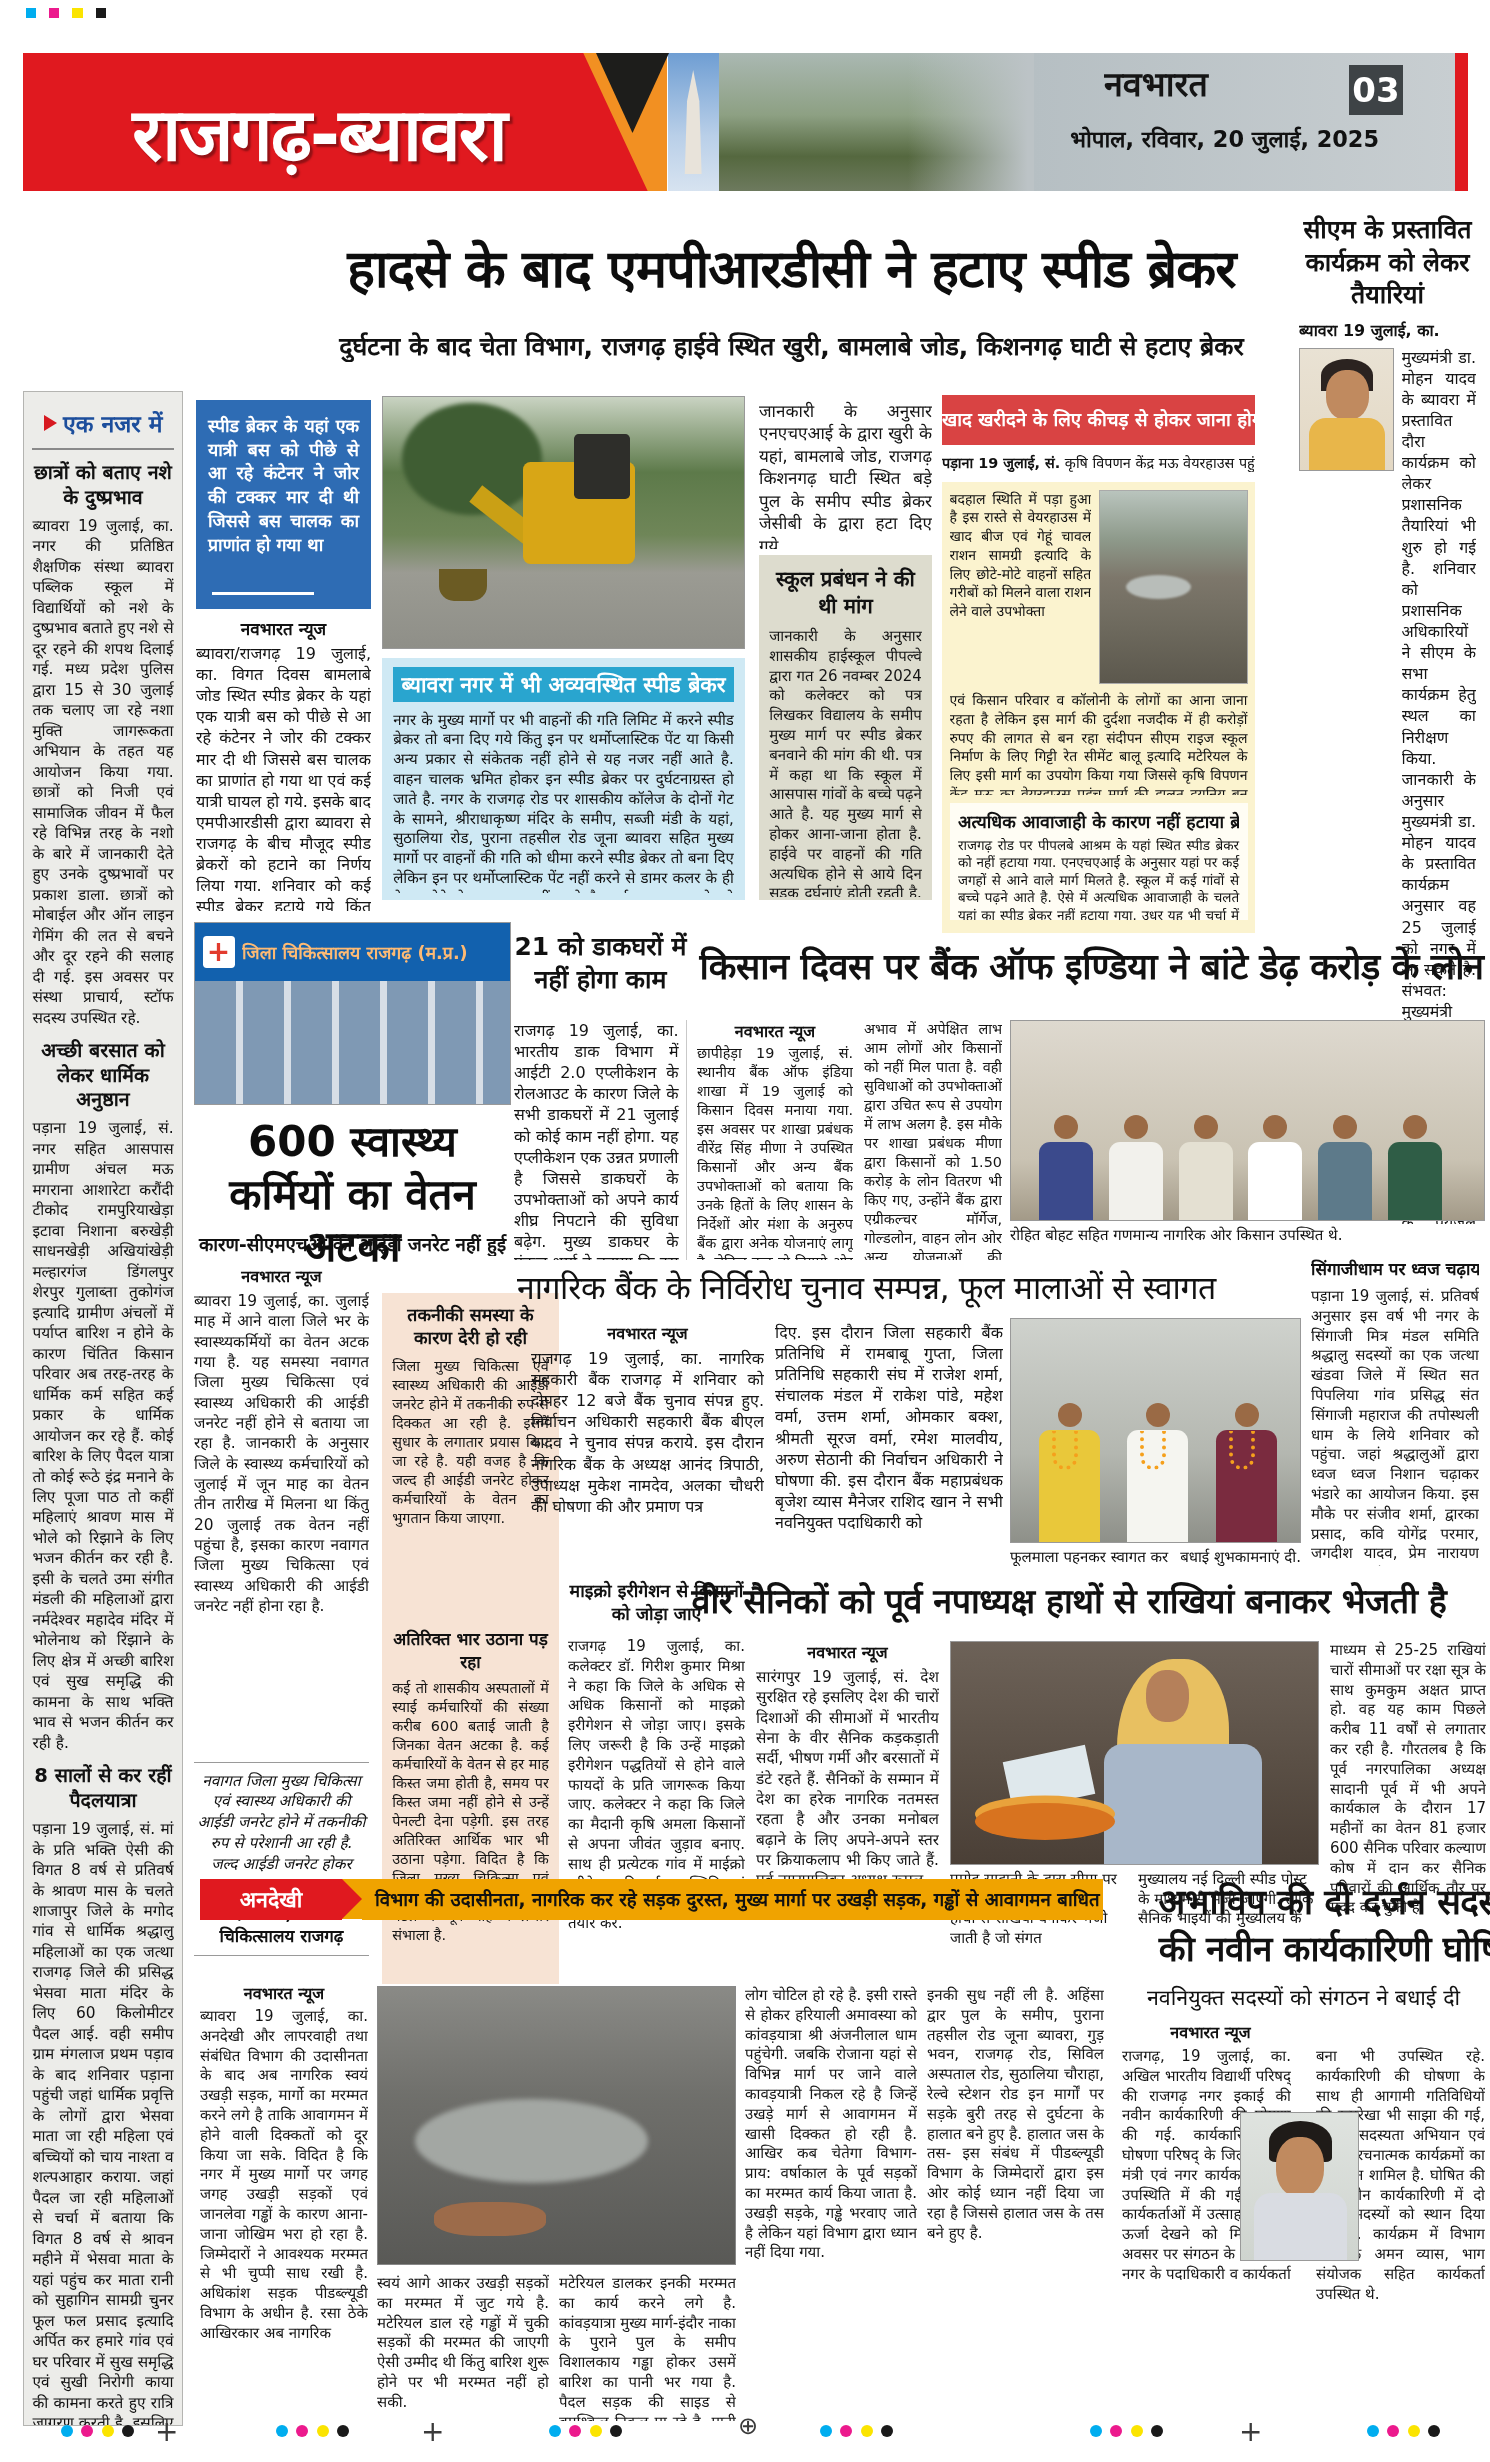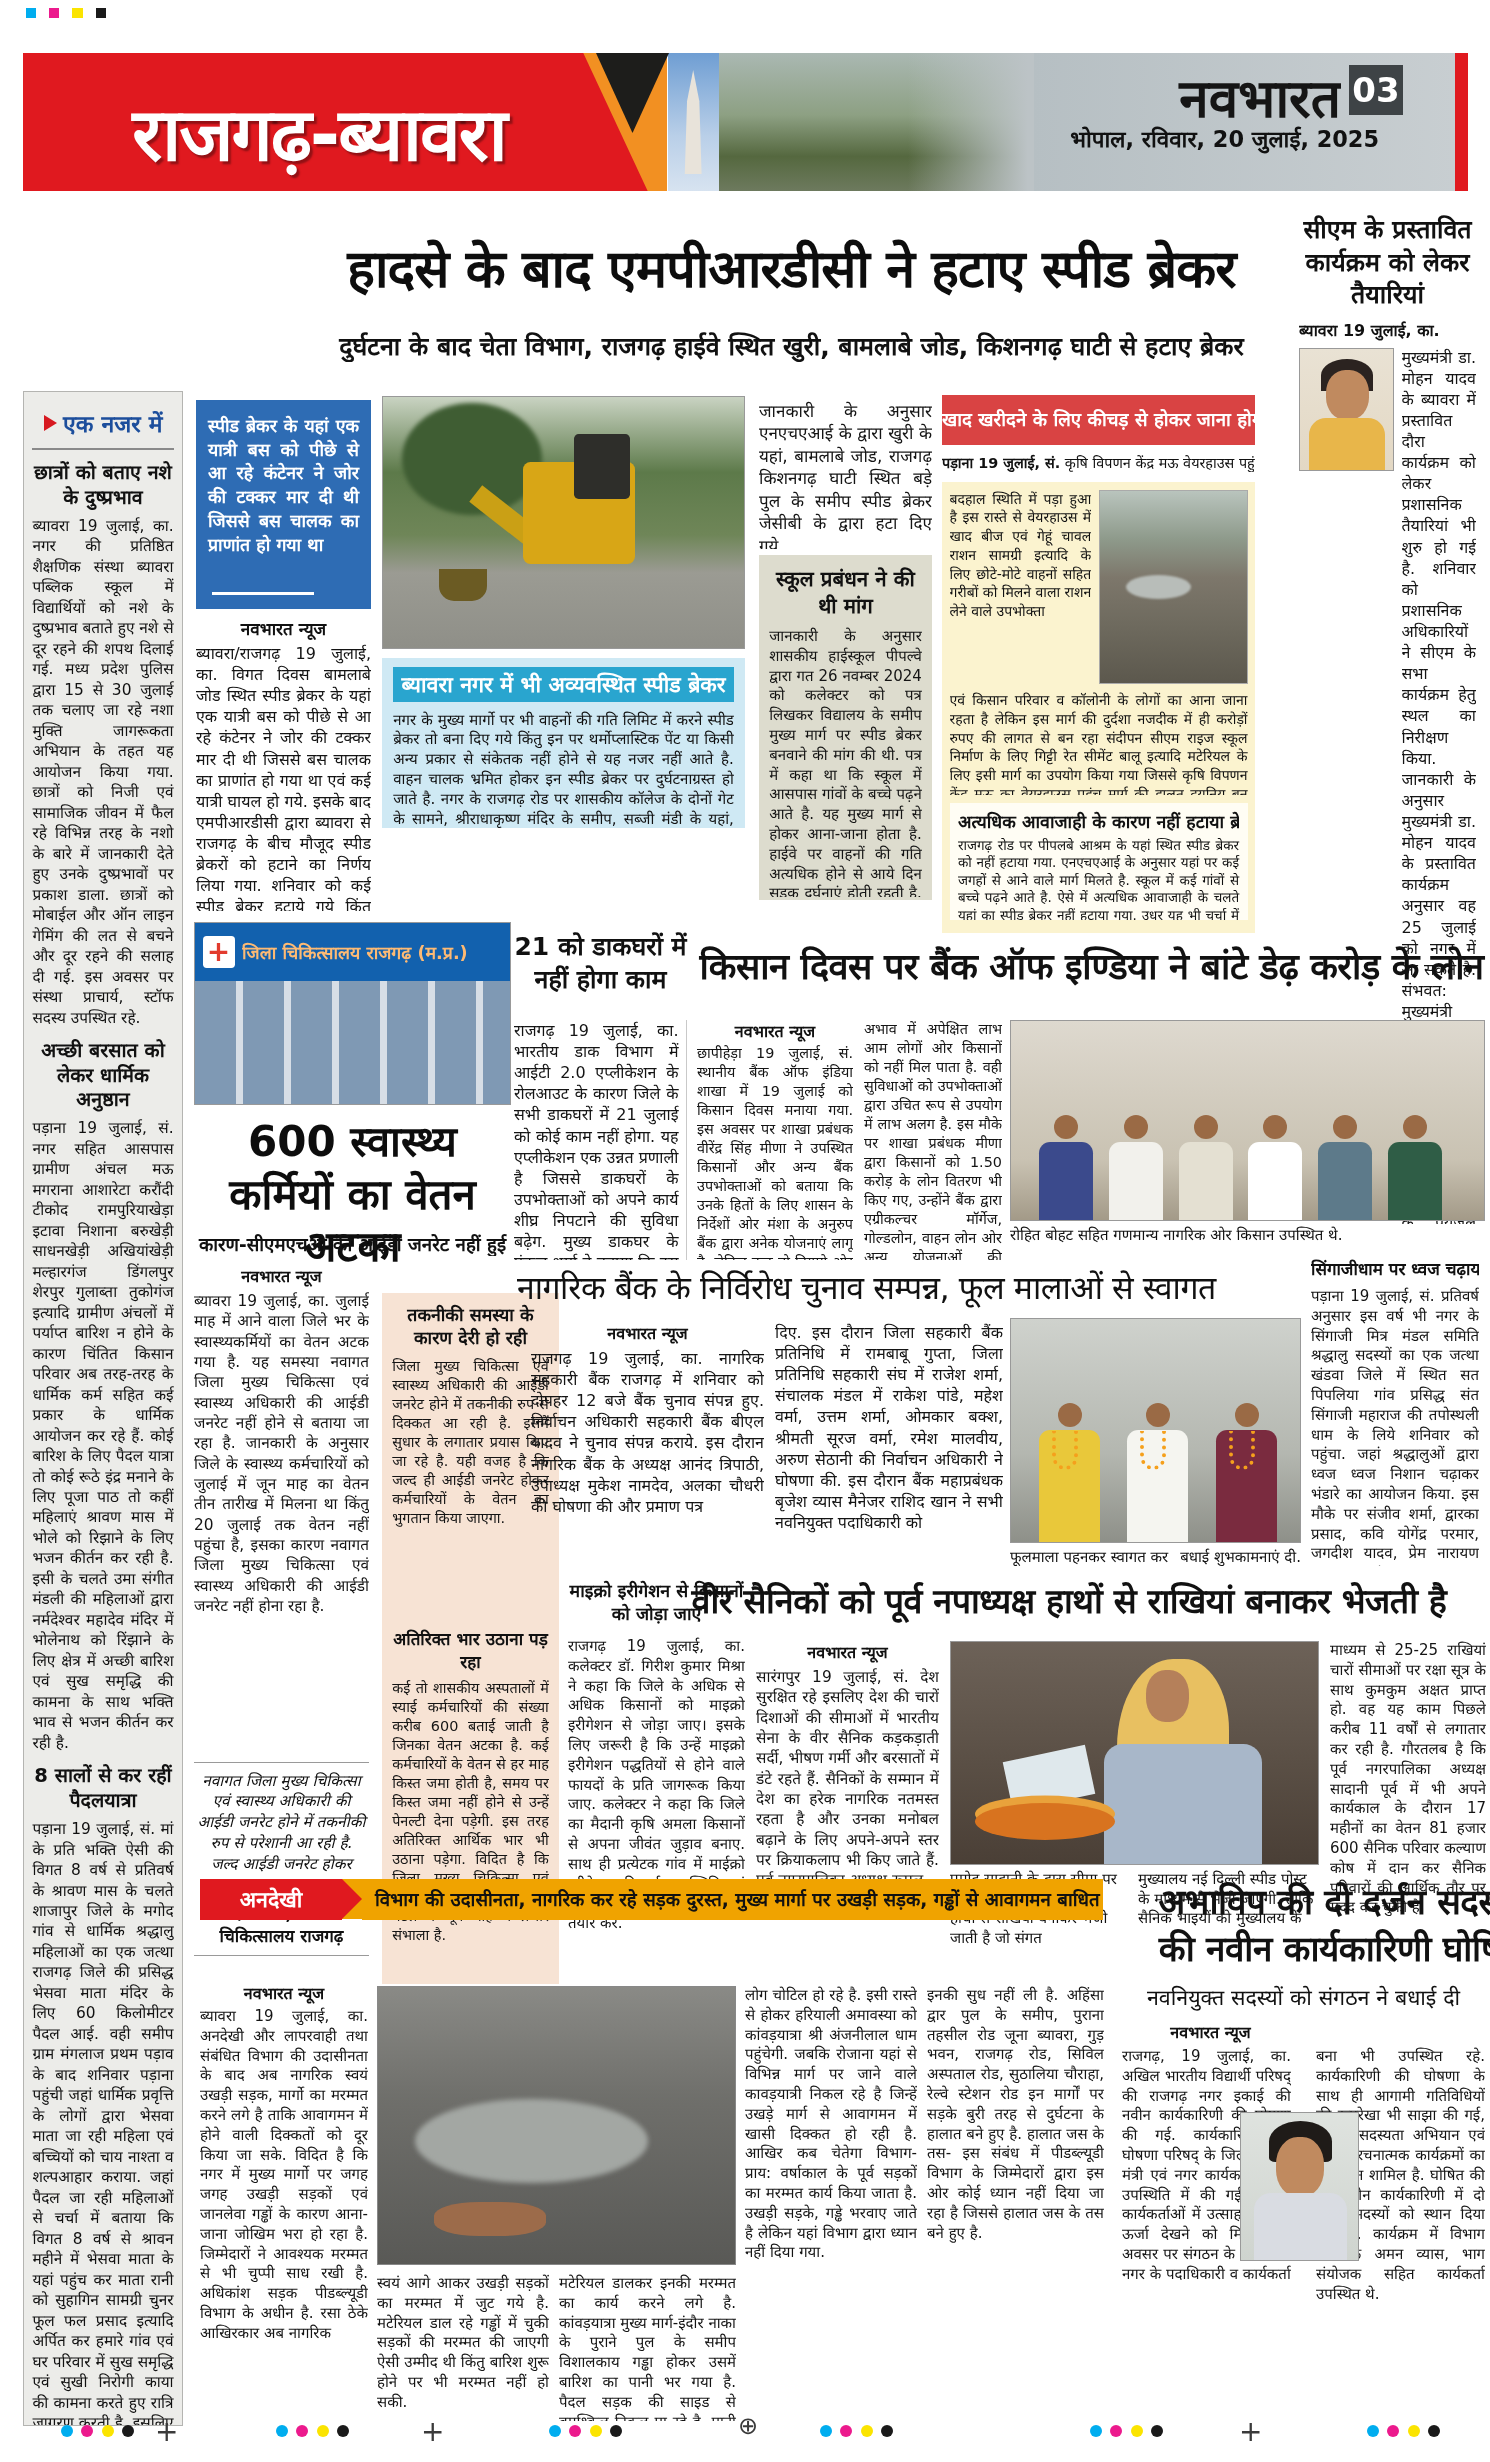--- a/index.html
+++ b/index.html
@@ -20,21 +20,21 @@
                   text-shadow:2.8px 2.8px 1.9px rgba(0,0,0,.35); white-space:nowrap; overflow:hidden; }
   .temple-photo { left:668px; top:53px; width:51px; height:138px;
                   background:linear-gradient(to bottom,#6f9ed3,#b9cfe8 60%,#d7e3f0); overflow:hidden; }
   .temple-spire { position:absolute; left:11.2px; top:17px; width:28px; height:104px; background:#e8e3da;
                   clip-path:polygon(50% 0,72% 30%,80% 100%,20% 100%,28% 30%); }
   .fort-photo { left:719px; top:53px; width:315px; height:138px;
                   background:linear-gradient(to right,rgba(185,194,198,0) 60%,#bcc3c6 98%),
                   linear-gradient(to bottom,#aab8b2 0%,#8da083 45%,#55683f 75%,#6d7a5e 100%); }
   .hdr-gray { left:1034px; top:53px; width:421px; height:138px;
                   background:linear-gradient(to right,#b6bfc3,#c8ced1); }
-  .paper-name { left:1104px; top:60px; width:237px; text-align:right; font-size:53px; font-weight:800;
+  .paper-name { left:1104px; top:60px; width:237px; font-size:34px; font-weight:800;
                   color:#151515; white-space:nowrap; overflow:hidden; }
   .page-number { left:1349px; top:65px; width:54px; height:50px; background:#3e4346; color:#fff;
                   font-size:34px; font-weight:800; text-align:center; line-height:50px; }
   .dateline { left:1049px; top:123px; width:354px; text-align:right; font-size:22.4px; font-weight:700;
                   padding-right:24px; white-space:nowrap; overflow:hidden; }
   .hdr-red-stripe { left:1455px; top:53px; width:13px; height:138px; background:#e0191f; }
 
   .regmarks-top { left:26px; top:7.5px; display:flex; gap:13px; }
   .regmarks-top i { width:10.2px; height:10.2px; display:block; }
   .plusmark { color:#3a3a3a; font-size:28px; font-weight:400; line-height:1; }
@@ -68,21 +68,21 @@
               padding:15px 12px; font-size:17.7px; font-weight:700; line-height:1.34; text-align:justify; overflow:hidden; }
   .blue-box-rule { left:212px; top:592px; width:102px; height:2.8px; background:#fff; z-index:2; }
   .jcb-photo { left:382px; top:396px; width:363px; height:253px; overflow:hidden; border:0.9px solid #999;
               background:linear-gradient(to bottom,#c9d3c2 0%,#5d7a4a 30%,#6f8658 55%,#9b9b93 70%,#8f8f88 100%); }
   .jcb-tree { position:absolute; left:18.6px; top:5.6px; width:140px; height:112px; background:#3f5d33; border-radius:50%; filter:blur(1.9px); }
   .jcb-body { position:absolute; left:140px; top:65px; width:112px; height:102px; background:#d8a616; border-radius:7.5px; }
   .jcb-cab { position:absolute; left:191px; top:37px; width:56px; height:65px; background:#2e2e2a; border-radius:4.7px; }
   .jcb-boom { position:absolute; left:84px; top:112px; width:84px; height:20.5px; background:#caa015; transform:rotate(38deg); }
   .jcb-bucket { position:absolute; left:56px; top:172px; width:48px; height:32px; background:#6b5b23; border-radius:0 0 15px 15px; }
 
-  .byavra-box { left:382px; top:658px; width:363px; height:170px; background:#cfe9f4; padding:9.3px 11.2px; overflow:hidden; }
+  .byavra-box { left:382px; top:658px; width:363px; height:242px; background:#cfe9f4; padding:9.3px 11.2px; overflow:hidden; }
   .byavra-head { background:#29a5cf; color:#fff; font-size:21.4px; font-weight:800; text-align:center;
                  height:35px; line-height:35px; margin-bottom:8.4px; white-space:nowrap; overflow:hidden; }
   .byavra-body { font-size:15px; line-height:1.32; text-align:justify; overflow:hidden; height:182px; }
 
   .school-box { left:759px; top:555px; width:173px; height:345px; background:#dddcce; padding:11.2px 10.2px; overflow:hidden; }
   .school-title { font-size:20.5px; font-weight:800; text-align:center; line-height:1.3; margin-bottom:7.5px; }
 
   .khad-banner { left:942px; top:395px; width:313px; height:50px; background:#d94343; color:#fff;
                  font-size:18.6px; font-weight:800; text-align:center; line-height:50px; white-space:nowrap; overflow:hidden; }
   .khad-byline { left:942px; top:453px; width:313px; font-size:14.4px; white-space:nowrap; overflow:hidden; }

